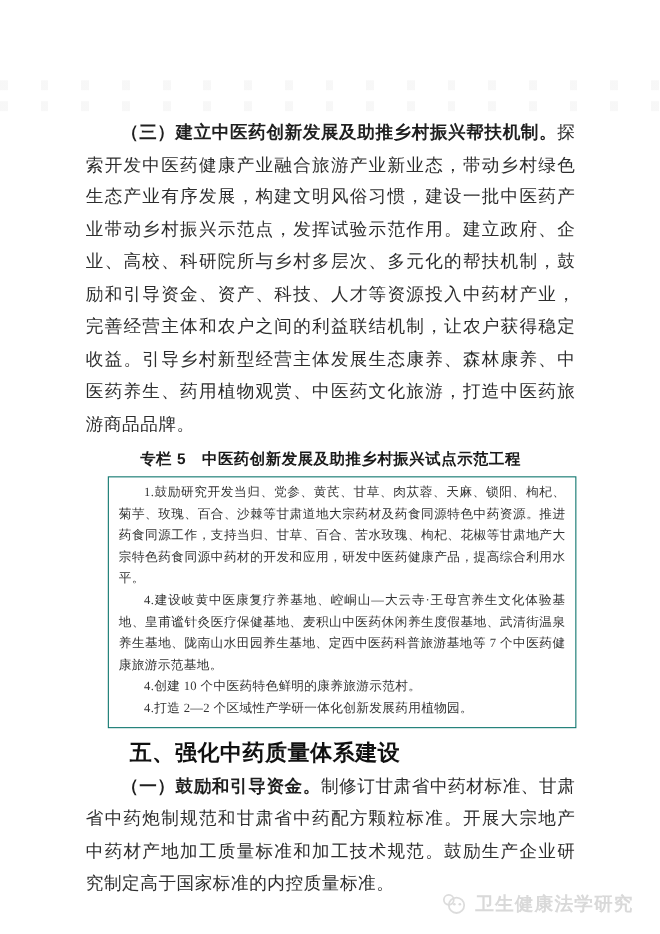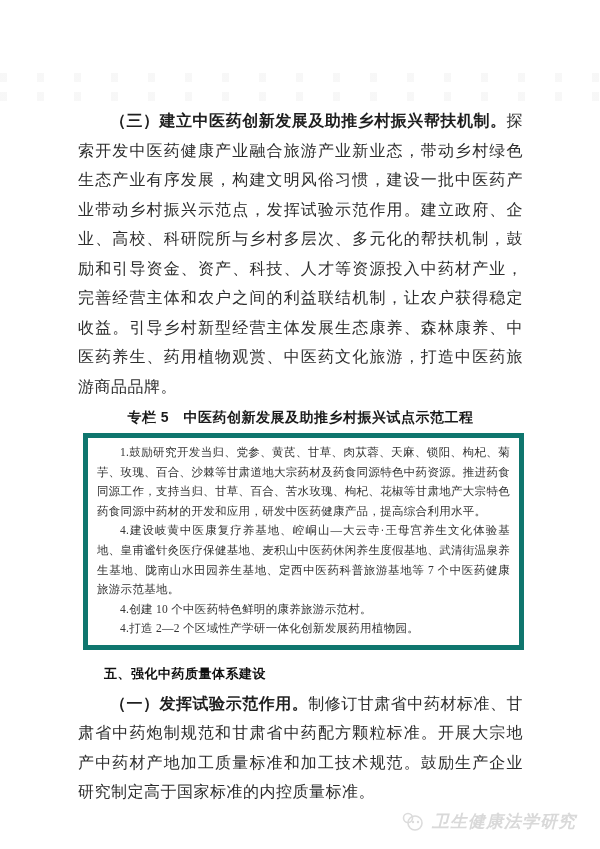--- a/index.html
+++ b/index.html
@@ -54,60 +54,59 @@
     margin: 8px 0 6px 0;
     text-align: center;
     font-family: "Liberation Sans", "DejaVu Sans", sans-serif;
     font-weight: bold;
     font-size: 14px;
     letter-spacing: 0.5px;
     color: #1a1a1a;
   }
   .policy-box {
     box-sizing: border-box;
-    margin-left: 5px;
+    margin-left: 20px;
     margin-right: -1px;
-    border: 5px solid #0f766e;
+    border: 1px solid #0f766e;
     padding: 5px 9px 6px 9px;
     background: #ffffff;
   }
   .policy-box p {
     margin: 0;
     font-size: 11.5px;
     line-height: 19.6px;
     text-align: justify;
     text-justify: inter-ideograph;
     text-indent: 2em;
     letter-spacing: 0.3px;
     color: #333333;
   }
   .section-heading {
     margin: 10px 0 2px 0;
     padding-left: 2em;
     font-family: Liberation Serif, serif;
     font-weight: bold;
-    font-size: 13px;
+    font-size: 20px;
     line-height: 27px;
     letter-spacing: 0.5px;
     color: #111111;
   }
   .footer-watermark {
     position: absolute;
     top: 810px;
     right: 24px;
     display: flex;
     align-items: center;
     gap: 6px;
     color: #d9d9d9;
     font-family: "Liberation Sans", "DejaVu Sans", sans-serif;
     font-weight: bold;
     font-size: 17px;
     letter-spacing: 1px;
     user-select: none;
-    font-style: italic;
   }
   .footer-watermark svg { display: block; }
 </style>
 </head>
 <body>
 
 <div class="page">
 
   <div class="faint-row r1"></div>
   <div class="faint-row r2"></div>
@@ -118,21 +117,21 @@
 
   <div class="policy-box">
     <p>1.鼓励研究开发当归、党参、黄芪、甘草、肉苁蓉、天麻、锁阳、枸杞、菊芋、玫瑰、百合、沙棘等甘肃道地大宗药材及药食同源特色中药资源。推进药食同源工作，支持当归、甘草、百合、苦水玫瑰、枸杞、花椒等甘肃地产大宗特色药食同源中药材的开发和应用，研发中医药健康产品，提高综合利用水平。</p>
     <p>4.建设岐黄中医康复疗养基地、崆峒山—大云寺·王母宫养生文化体验基地、皇甫谧针灸医疗保健基地、麦积山中医药休闲养生度假基地、武清街温泉养生基地、陇南山水田园养生基地、定西中医药科普旅游基地等 7 个中医药健康旅游示范基地。</p>
     <p>4.创建 10 个中医药特色鲜明的康养旅游示范村。</p>
     <p>4.打造 2—2 个区域性产学研一体化创新发展药用植物园。</p>
   </div>
 
   <div class="section-heading">五、强化中药质量体系建设</div>
 
-  <p class="body-para"><span class="lead">（一）发挥试验示范作用。</span><span>制修订甘肃省中药材标准、甘肃省中药炮制规范和甘肃省中药配方颗粒标准。开展大宗地产中药材产地加工质量标准和加工技术规范。鼓励生产企业研究制定高于国家标准的内控质量标准。</span></p>
+  <p class="body-para"><span class="lead">（一）鼓励和引导资金。</span><span>制修订甘肃省中药材标准、甘肃省中药炮制规范和甘肃省中药配方颗粒标准。开展大宗地产中药材产地加工质量标准和加工技术规范。鼓励生产企业研究制定高于国家标准的内控质量标准。</span></p>
 
   <div class="footer-watermark">
     <span>
       <svg width="26" height="22" viewBox="0 0 26 22" fill="none" xmlns="http://www.w3.org/2000/svg">
         <circle cx="8" cy="7" r="4.5" stroke="#dcdcdc" stroke-width="1.6"></circle>
         <circle cx="15" cy="12" r="7" stroke="#dcdcdc" stroke-width="1.6"></circle>
         <circle cx="13" cy="11" r="1.2" fill="#dcdcdc"></circle>
         <circle cx="18" cy="11" r="1.2" fill="#dcdcdc"></circle>
       </svg>
     </span>

